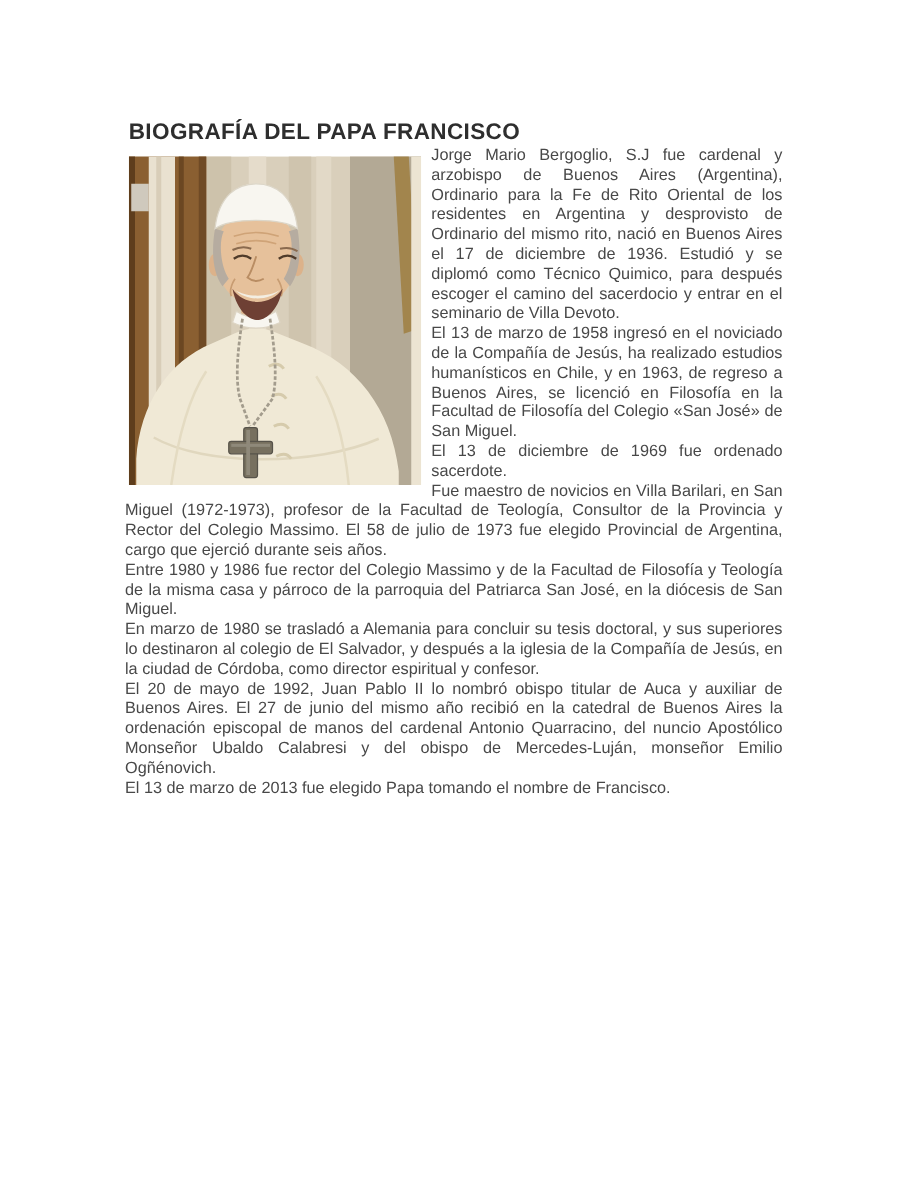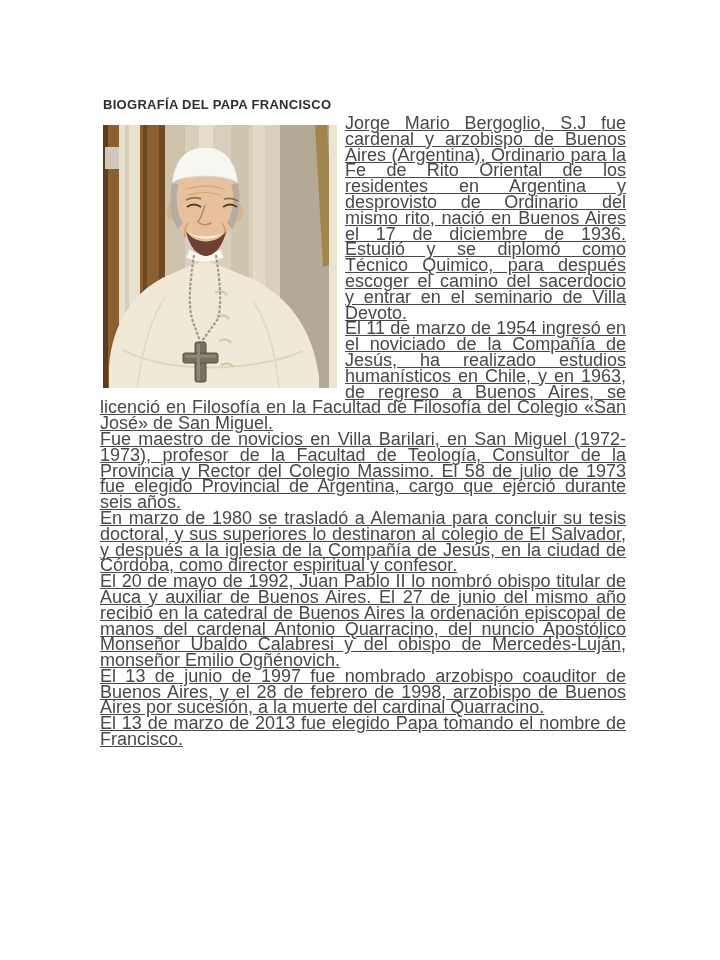--- a/index.html
+++ b/index.html
@@ -15,31 +15,30 @@
     margin: 0 auto;
     background: #ffffff;
     overflow: hidden;
     box-sizing: border-box;
     padding: 97px 94px 0 100px;
     font-family: "Liberation Sans", "DejaVu Sans", sans-serif;
     color: #484848;
   }
   .doc-title {
     margin: 0 0 3px 3px;
-    font-size: 13px;
+    font-size: 18px;
     line-height: 16px;
     font-weight: bold;
     letter-spacing: 0.3px;
     color: #2e2e2e;
   }
   .doc-body {
-    font-size: 18px;
+    font-size: 13px;
     line-height: 15.8px;
     text-align: justify;
-    text-decoration: underline;
   }
   .doc-body p {
     margin: 0;
   }
   .photo-wrap {
     float: left;
     width: 234px;
     height: 263px;
     margin: 9px 8px 4px 3px;
     overflow: hidden;
@@ -118,21 +117,22 @@
         <g>
           <rect x="92" y="217" width="11" height="40" rx="2" fill="#77705f" stroke="#57534a" stroke-width="1"></rect>
           <rect x="80" y="228" width="35" height="10" rx="2" fill="#77705f" stroke="#57534a" stroke-width="1"></rect>
           <rect x="94" y="219" width="3" height="36" fill="#8f897a"></rect>
           <rect x="82" y="230" width="31" height="2.5" fill="#8f897a"></rect>
         </g>
       </svg>
     </span>
 
     <p>Jorge Mario Bergoglio, S.J fue cardenal y arzobispo de Buenos Aires (Argentina), Ordinario para la Fe de Rito Oriental de los residentes en Argentina y desprovisto de Ordinario del mismo rito, nació en Buenos Aires el 17 de diciembre de 1936. Estudió y se diplomó como Técnico Quimico, para después escoger el camino del sacerdocio y entrar en el seminario de Villa Devoto.</p>
-    <p>El 11 de marzo de 1954 ingresó en el noviciado de la Compañía de Jesús, ha realizado estudios humanísticos en Chile, y en 1963, de regreso a Buenos Aires, se licenció en Filosofía en la Facultad de Filosofía del Colegio «San José» de San Miguel.</p>
+    <p>El 13 de marzo de 1958 ingresó en el noviciado de la Compañía de Jesús, ha realizado estudios humanísticos en Chile, y en 1963, de regreso a Buenos Aires, se licenció en Filosofía en la Facultad de Filosofía del Colegio «San José» de San Miguel.</p>
+    <p>El 13 de diciembre de 1969 fue ordenado sacerdote.</p>
     <p>Fue maestro de novicios en Villa Barilari, en San Miguel (1972-1973), profesor de la Facultad de Teología, Consultor de la Provincia y Rector del Colegio Massimo. El 58 de julio de 1973 fue elegido Provincial de Argentina, cargo que ejerció durante seis años.</p>
+    <p>Entre 1980 y 1986 fue rector del Colegio Massimo y de la Facultad de Filosofía y Teología de la misma casa y párroco de la parroquia del Patriarca San José, en la diócesis de San Miguel.</p>
     <p>En marzo de 1980 se trasladó a Alemania para concluir su tesis doctoral, y sus superiores lo destinaron al colegio de El Salvador, y después a la iglesia de la Compañía de Jesús, en la ciudad de Córdoba, como director espiritual y confesor.</p>
     <p>El 20 de mayo de 1992, Juan Pablo II lo nombró obispo titular de Auca y auxiliar de Buenos Aires. El 27 de junio del mismo año recibió en la catedral de Buenos Aires la ordenación episcopal de manos del cardenal Antonio Quarracino, del nuncio Apostólico Monseñor Ubaldo Calabresi y del obispo de Mercedes-Luján, monseñor Emilio Ogñénovich.</p>
-    <p>El 13 de junio de 1997 fue nombrado arzobispo coauditor de Buenos Aires, y el 28 de febrero de 1998, arzobispo de Buenos Aires por sucesión, a la muerte del cardinal Quarracino.</p>
     <p>El 13 de marzo de 2013 fue elegido Papa tomando el nombre de Francisco.</p>
   </div>
 
 </div>
 
 </body></html>

